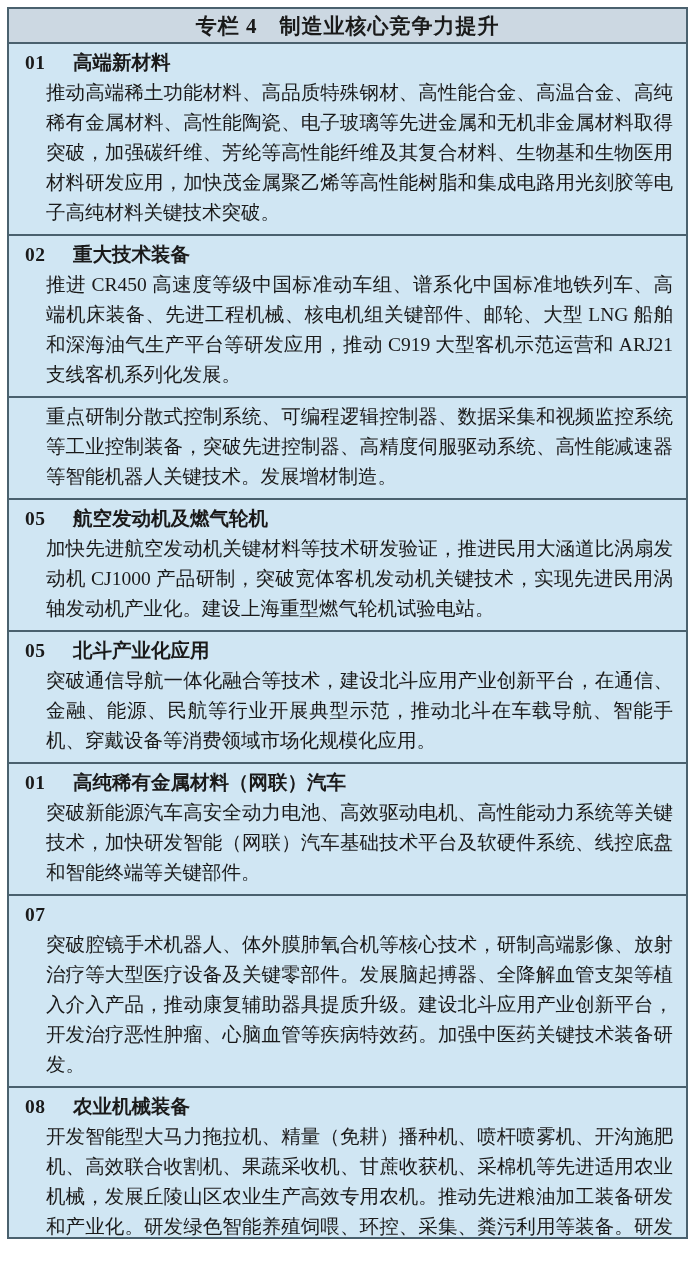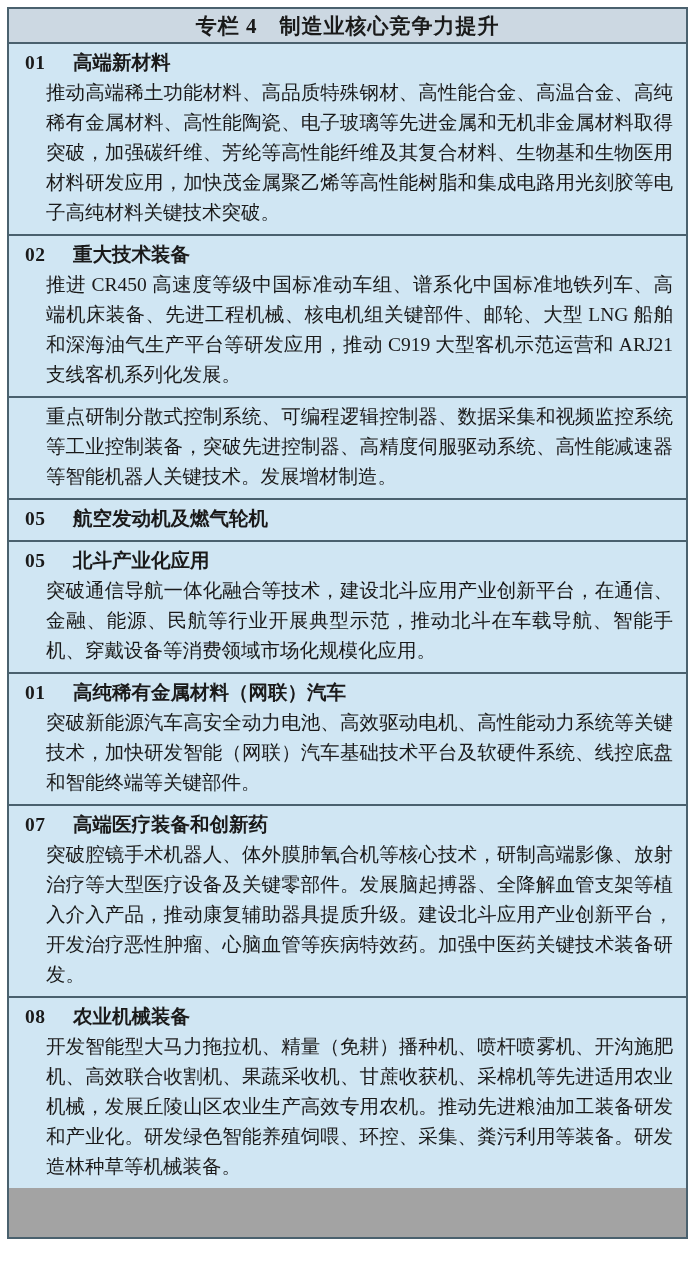--- a/index.html
+++ b/index.html
@@ -91,20 +91,21 @@
 
   <div class="section">
     <p class="section-text">重点研制分散式控制系统、可编程逻辑控制器、数据采集和视频监控系统等工业控制装备，突破先进控制器、高精度伺服驱动系统、高性能减速器等智能机器人关键技术。发展增材制造。</p>
   </div>
 
   <div class="section">
     <div class="section-head">
       <span class="section-num">05</span>
       <span class="section-heading">航空发动机及燃气轮机</span>
     </div>
+    <p class="section-text">加快先进航空发动机关键材料等技术研发验证，推进民用大涵道比涡扇发动机 CJ1000 产品研制，突破宽体客机发动机关键技术，实现先进民用涡轴发动机产业化。建设上海重型燃气轮机试验电站。</p>
   </div>
 
   <div class="section">
     <div class="section-head">
       <span class="section-num">05</span>
       <span class="section-heading">北斗产业化应用</span>
     </div>
     <p class="section-text">突破通信导航一体化融合等技术，建设北斗应用产业创新平台，在通信、金融、能源、民航等行业开展典型示范，推动北斗在车载导航、智能手机、穿戴设备等消费领域市场化规模化应用。</p>
   </div>
 
@@ -112,21 +113,20 @@
     <div class="section-head">
       <span class="section-num">01</span>
       <span class="section-heading">高纯稀有金属材料（网联）汽车</span>
     </div>
     <p class="section-text">突破新能源汽车高安全动力电池、高效驱动电机、高性能动力系统等关键技术，加快研发智能（网联）汽车基础技术平台及软硬件系统、线控底盘和智能终端等关键部件。</p>
   </div>
 
   <div class="section">
     <div class="section-head">
       <span class="section-num">07</span>
-      <span class="section-heading">高端医疗装备和创新药</span>
     </div>
     <p class="section-text">突破腔镜手术机器人、体外膜肺氧合机等核心技术，研制高端影像、放射治疗等大型医疗设备及关键零部件。发展脑起搏器、全降解血管支架等植入介入产品，推动康复辅助器具提质升级。建设北斗应用产业创新平台，开发治疗恶性肿瘤、心脑血管等疾病特效药。加强中医药关键技术装备研发。</p>
   </div>
 
   <div class="section">
     <div class="section-head">
       <span class="section-num">08</span>
       <span class="section-heading">农业机械装备</span>
     </div>
     <p class="section-text">开发智能型大马力拖拉机、精量（免耕）播种机、喷杆喷雾机、开沟施肥机、高效联合收割机、果蔬采收机、甘蔗收获机、采棉机等先进适用农业机械，发展丘陵山区农业生产高效专用农机。推动先进粮油加工装备研发和产业化。研发绿色智能养殖饲喂、环控、采集、粪污利用等装备。研发造林种草等机械装备。</p>

